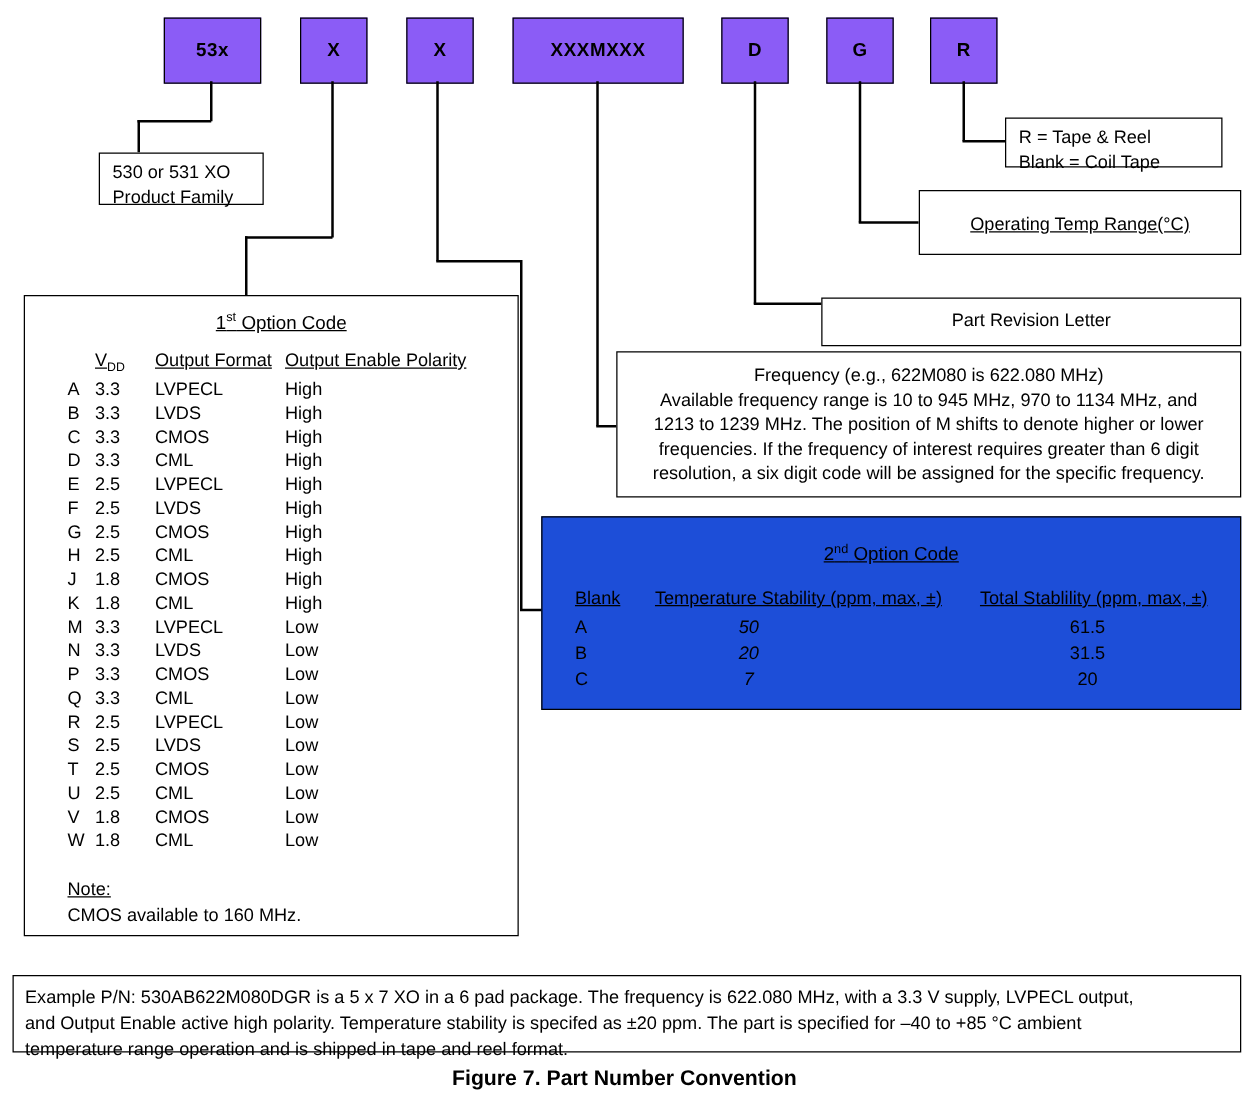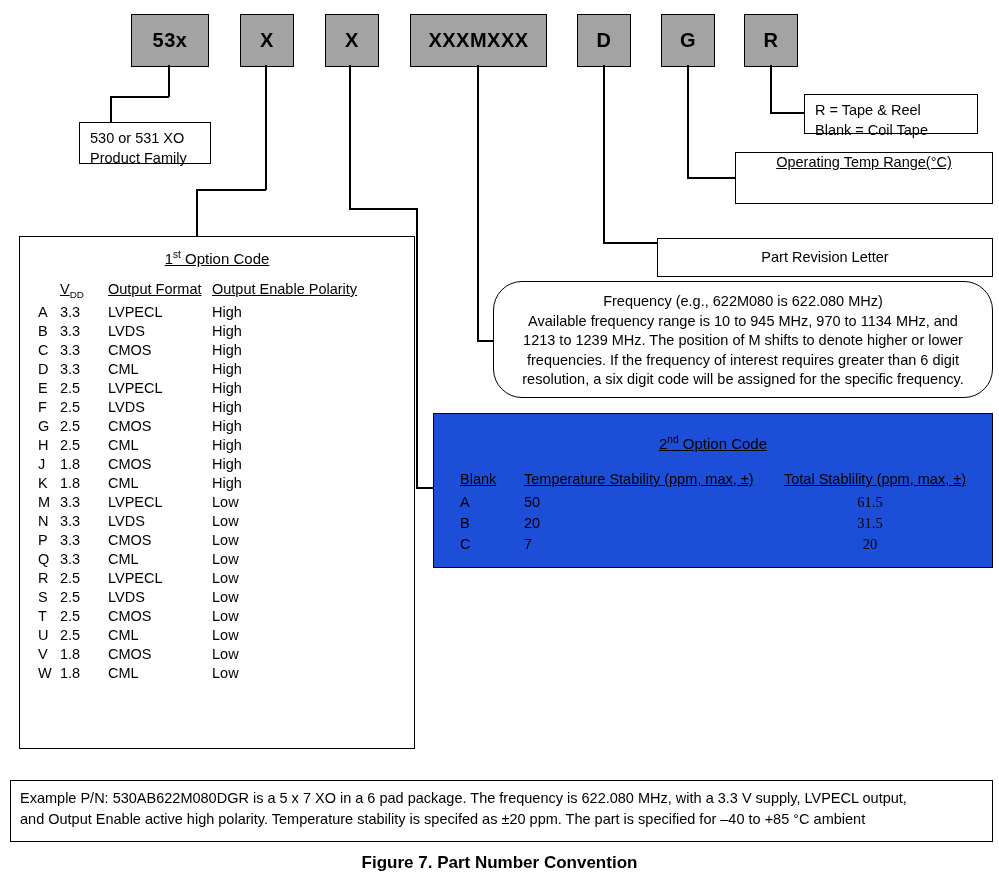--- a/index.html
+++ b/index.html
@@ -12,27 +12,27 @@
     height: 891px;
     position: relative;
     font-family: "Liberation Sans", sans-serif;
     color: #000;
     overflow: hidden;
   }
   .abs { position: absolute; }
 
   
   .code-box {
-    background: #a3a3a3;
+    background: #8b5cf6;
     border: 1px solid #000;
     display: flex;
     align-items: center;
     justify-content: center;
     font-weight: bold;
-    font-size: 20px;
+    font-size: 15px;
     letter-spacing: 0.5px;
   }
 
   
   .callout {
     border: 1px solid #000;
     background: #ffffff;
     box-sizing: border-box;
     font-size: 14.5px;
     line-height: 1.35;
@@ -99,22 +99,22 @@
   table.t2 td, table.t2 th {
     font-weight: normal;
     text-align: left;
     height: 19px;
     white-space: nowrap;
     vertical-align: top;
   }
   table.t2 th { padding-bottom: 3px; }
   .t2 .c-code { width: 62px; }
   .t2 .c-ts   { width: 258px; }
-  .t2 .num-ts { display: inline-block; width: 150px; text-align: left; }
-  .t2 .num-tot { display: inline-block; width: 172px; text-align: center; font-family: Liberation Serif, serif; }
+  .t2 .num-ts { display: inline-block; width: 150px; text-align: center; font-style: italic; }
+  .t2 .num-tot { display: inline-block; width: 172px; text-align: center; }
 
   
   .example {
     border: 1px solid #000;
     box-sizing: border-box;
     font-size: 14.5px;
     line-height: 1.45;
     padding: 7px 9px;
   }
 
@@ -180,37 +180,37 @@
 <div class="abs callout pad" style="left:79px; top:122px; width:132px; height:42px;">
   <div>530 or 531 XO</div>
   <div>Product Family</div>
 </div>
 
 <div class="abs callout pad" style="left:804px; top:94px; width:174px; height:40px;">
   <div>R = Tape &amp; Reel</div>
   <div>Blank = Coil Tape</div>
 </div>
 
-<div class="abs callout" style="left:735px; top:152px; width:258px; height:52px; padding-top:0;">
+<div class="abs callout" style="left:735px; top:152px; width:258px; height:52px; padding-top:18px;">
   <div class="center"><span class="u">Operating Temp Range(°C)</span></div>
 </div>
 
 <div class="abs callout" style="left:657px; top:238px; width:336px; height:39px; display:flex; align-items:center; justify-content:center;">
   <span>Part Revision Letter</span>
 </div>
 
-<div class="abs callout freq-box" style="left:493px; top:281px; width:500px; height:117px; padding-top:10px;border-radius:29px;">
+<div class="abs callout freq-box" style="left:493px; top:281px; width:500px; height:117px; padding-top:10px;">
   <p class="center">Frequency (e.g., 622M080 is 622.080 MHz)</p>
   <p class="center">Available frequency range is 10 to 945 MHz, 970 to 1134 MHz, and</p>
   <p class="center">1213 to 1239 MHz. The position of M shifts to denote higher or lower</p>
   <p class="center">frequencies. If the frequency of interest requires greater than 6 digit</p>
   <p class="center">resolution, a six digit code will be assigned for the specific frequency.</p>
 </div>
 
-<div class="abs opt1" style="left:19px; top:236px; width:396px; height:513px;">
+<div class="abs opt1" style="left:19px; top:236px; width:396px; height:513px;padding-left:16px;">
   <div class="opt-title">
     <span class="u"><span>1</span><sup>st</sup><span> Option Code</span></span>
   </div>
 
   <table class="t1">
     <thead>
       <tr>
         <th class="col-code"></th>
         <th class="col-vdd"><span class="u">V<sub>DD</sub></span></th>
         <th class="col-fmt"><span class="u">Output Format</span></th>
@@ -334,20 +334,24 @@
         </tr>
       <tr>
           <td>W</td>
           <td>1.8</td>
           <td>CML</td>
           <td>Low</td>
         </tr>
     </tbody>
   </table>
 
+  <div class="note-wrap">
+    <div><span class="u">Note:</span></div>
+    <div>CMOS available to 160 MHz.</div>
+  </div>
 </div>
 
 <div class="abs opt2" style="left:433px; top:413px; width:560px; height:155px;">
   <div class="opt-title" style="margin-top:20px; margin-bottom:18px;">
     <span class="u"><span>2</span><sup>nd</sup><span> Option Code</span></span>
   </div>
   <table class="t2">
     <thead>
       <tr>
         <th class="c-code"><span class="u">Blank</span></th>
@@ -371,15 +375,16 @@
         <td><span class="num-ts">7</span></td>
         <td><span class="num-tot">20</span></td>
       </tr>
     </tbody>
   </table>
 </div>
 
 <div class="abs example" style="left:10px; top:780px; width:983px; height:62px;">
   <div>Example P/N:  530AB622M080DGR is a 5 x 7 XO in a 6 pad package. The frequency is 622.080 MHz, with a 3.3 V supply, LVPECL output,</div>
   <div>and Output Enable active high polarity. Temperature stability is specifed as ±20 ppm.  The part is specified for –40 to +85 °C ambient</div>
+  <div>temperature range operation and is shipped in tape and reel format.</div>
 </div>
 
 <div class="abs figcap" style="left:0; top:853px; width:999px;">Figure 7. Part Number Convention</div>
 
 </body></html>

